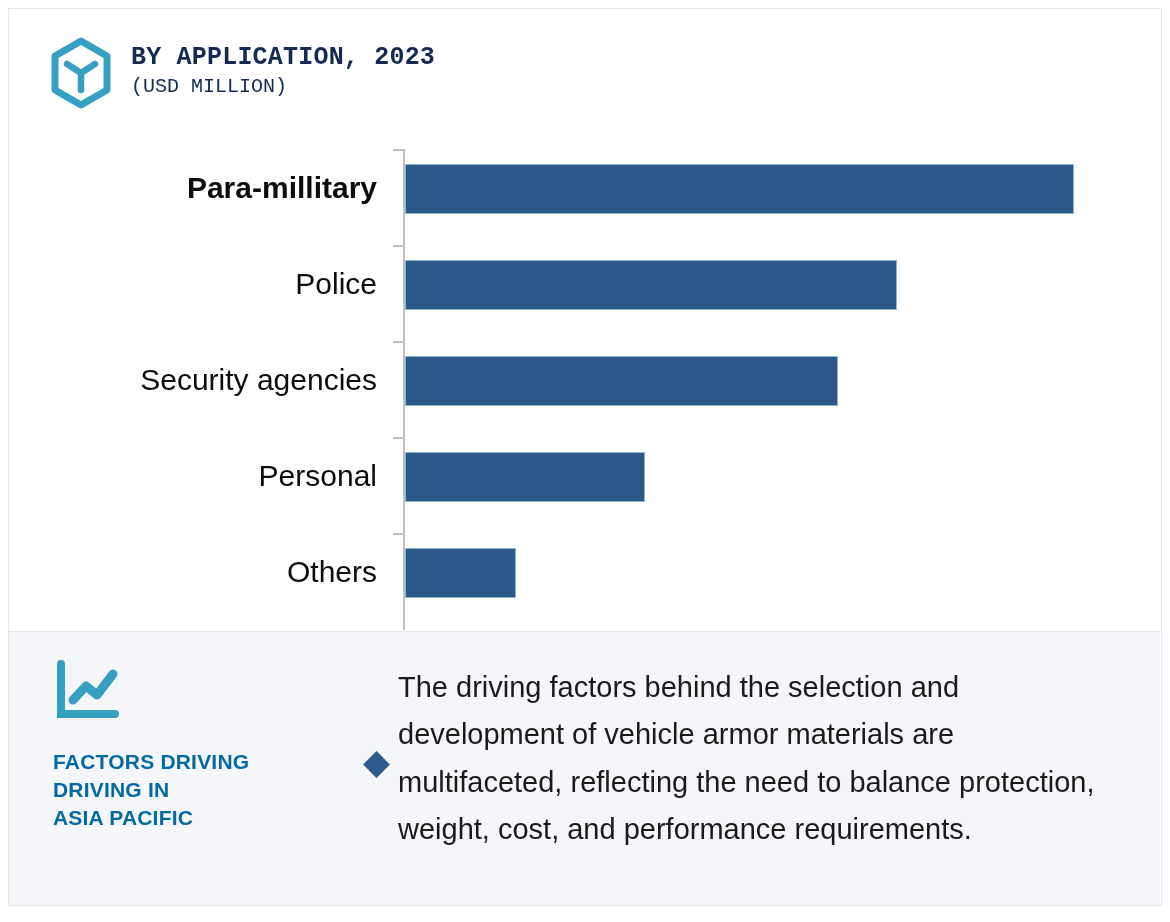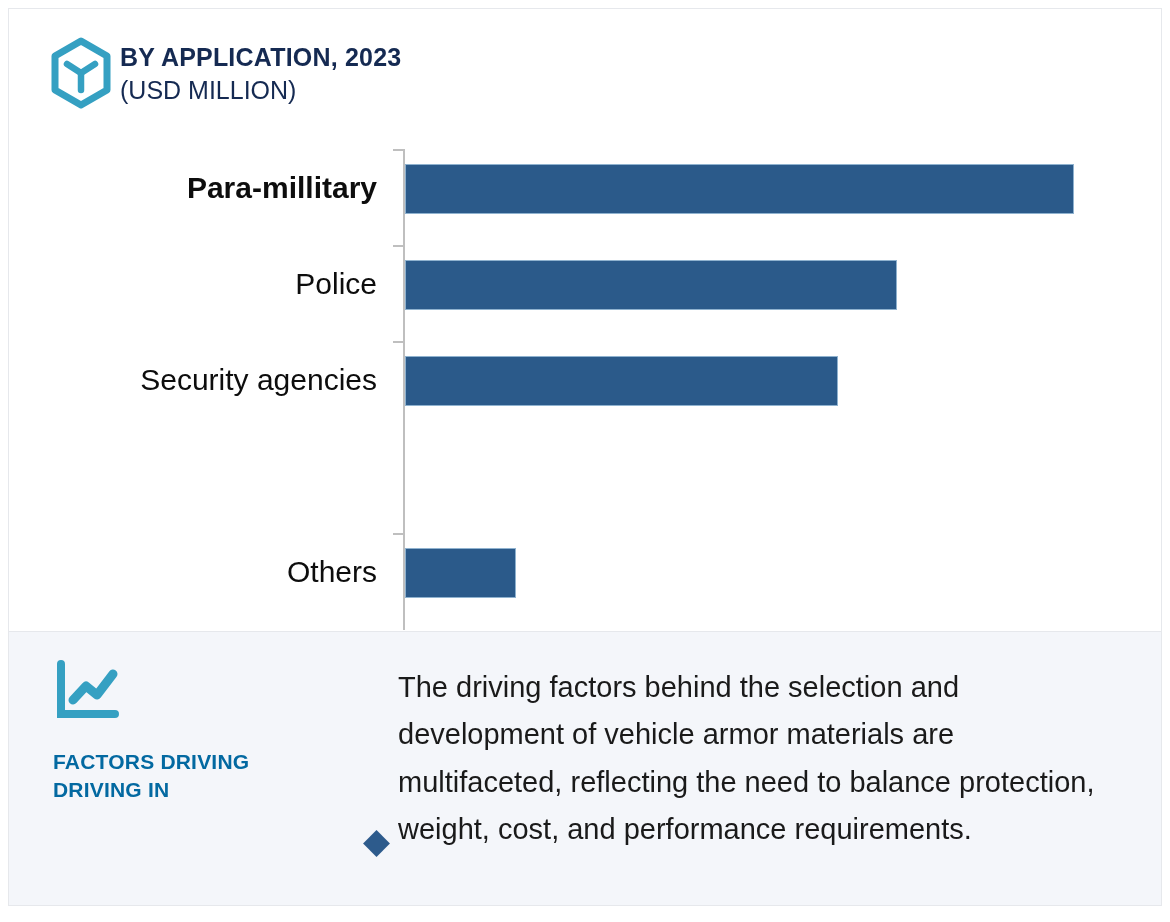--- a/index.html
+++ b/index.html
@@ -26,41 +26,42 @@
     overflow: hidden;
   }
 
   
   .header {
     position: absolute;
     left: 40px;
     top: 24px;
     display: flex;
     align-items: flex-start;
-    gap: 7px;
+    gap: 18px;
+    font-family: Liberation Mono, monospace;
   }
   .hex-icon {
     width: 64px;
     height: 72px;
     flex: 0 0 auto;
     margin-top: 4px;
   }
   .title-block {
     padding-top: 10px;
   }
   .title-main {
     font-size: 25px;
     font-weight: bold;
     color: #152a52;
     letter-spacing: 0.2px;
     line-height: 1.18;
     white-space: nowrap;
   }
   .title-sub {
-    font-size: 25px;
+    font-size: 20px;
     font-weight: normal;
     color: #152a52;
     line-height: 1.2;
     margin-top: 2px;
     white-space: nowrap;
   }
 
   
   .chart {
     position: absolute;
@@ -147,21 +148,21 @@
     line-height: 1.33;
     letter-spacing: 0.2px;
   }
   .footer-body {
     position: absolute;
     left: 358px;
     top: 32px;
     right: 60px;
     display: flex;
     gap: 12px;
-    align-items: flex-end;
+    align-items: center;
   }
   .bullet {
     flex: 0 0 auto;
     margin-top: 11px;
     width: 19px;
     height: 19px;
     background: #2d5b8c;
     transform: rotate(45deg);
   }
   .body-text {
@@ -205,20 +206,25 @@
         <div class="cat-label">Security agencies</div>
         <div class="bar" style="width:433px;"></div>
       </div>
 
       <div class="row" style="top:96px;">
         <div class="tick" style="top:8px;"></div>
         <div class="cat-label">Police</div>
         <div class="bar" style="width:492px;"></div>
       </div>
 
+      <div class="row" style="top:288px;">
+        <div class="tick" style="top:8px;"></div>
+        <div class="cat-label">Personal</div>
+        <div class="bar" style="width:240px;"></div>
+      </div>
 
       <div class="row" style="top:384px;">
         <div class="tick" style="top:8px;"></div>
         <div class="cat-label">Others</div>
         <div class="bar" style="width:111px;"></div>
       </div>
     </div>
   </div>
 
   <div class="footer">
@@ -226,20 +232,21 @@
     <div class="footer-left">
       <svg class="line-icon" viewBox="0 0 72 62">
         <g stroke="#35a0c2" stroke-width="8" stroke-linecap="round" fill="none">
           <polyline points="8,4 8,54 62,54"></polyline>
         </g>
         <polyline points="20,40 33,26 44,35 60,14" fill="none" stroke="#35a0c2" stroke-width="9" stroke-linecap="round" stroke-linejoin="round"></polyline>
       </svg>
       <div class="footer-heading">
         <div>FACTORS DRIVING</div>
         <div>DRIVING IN</div>
+        <div>ASIA PACIFIC</div>
       </div>
     </div>
 
     <div class="footer-body">
       <span class="bullet"></span>
       <div class="body-text">The driving factors behind the selection and development of vehicle armor materials are multifaceted, reflecting the need to balance protection, weight, cost, and performance requirements.</div>
     </div>
 
   </div>
 

